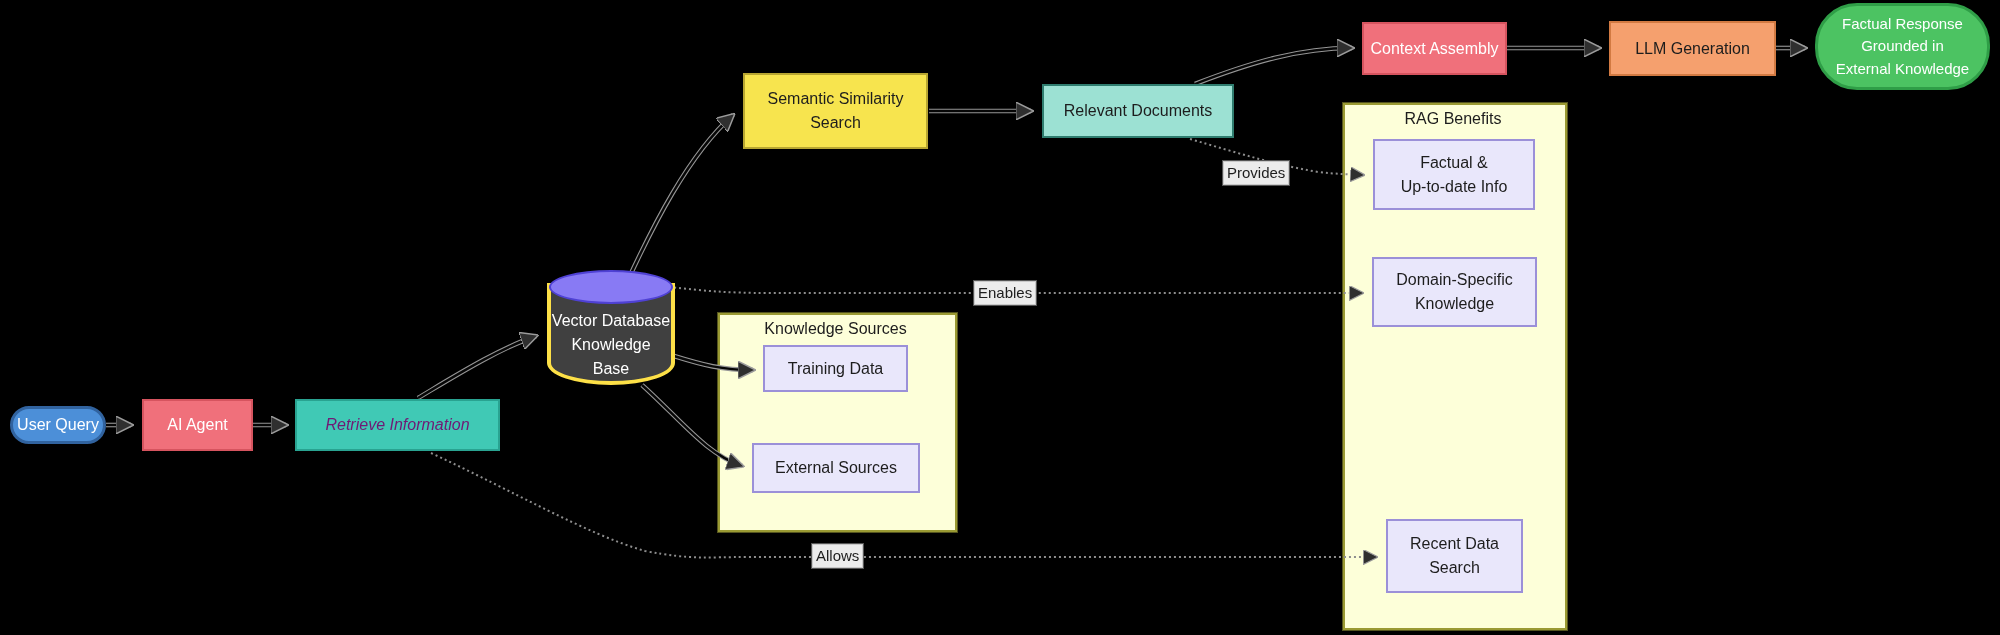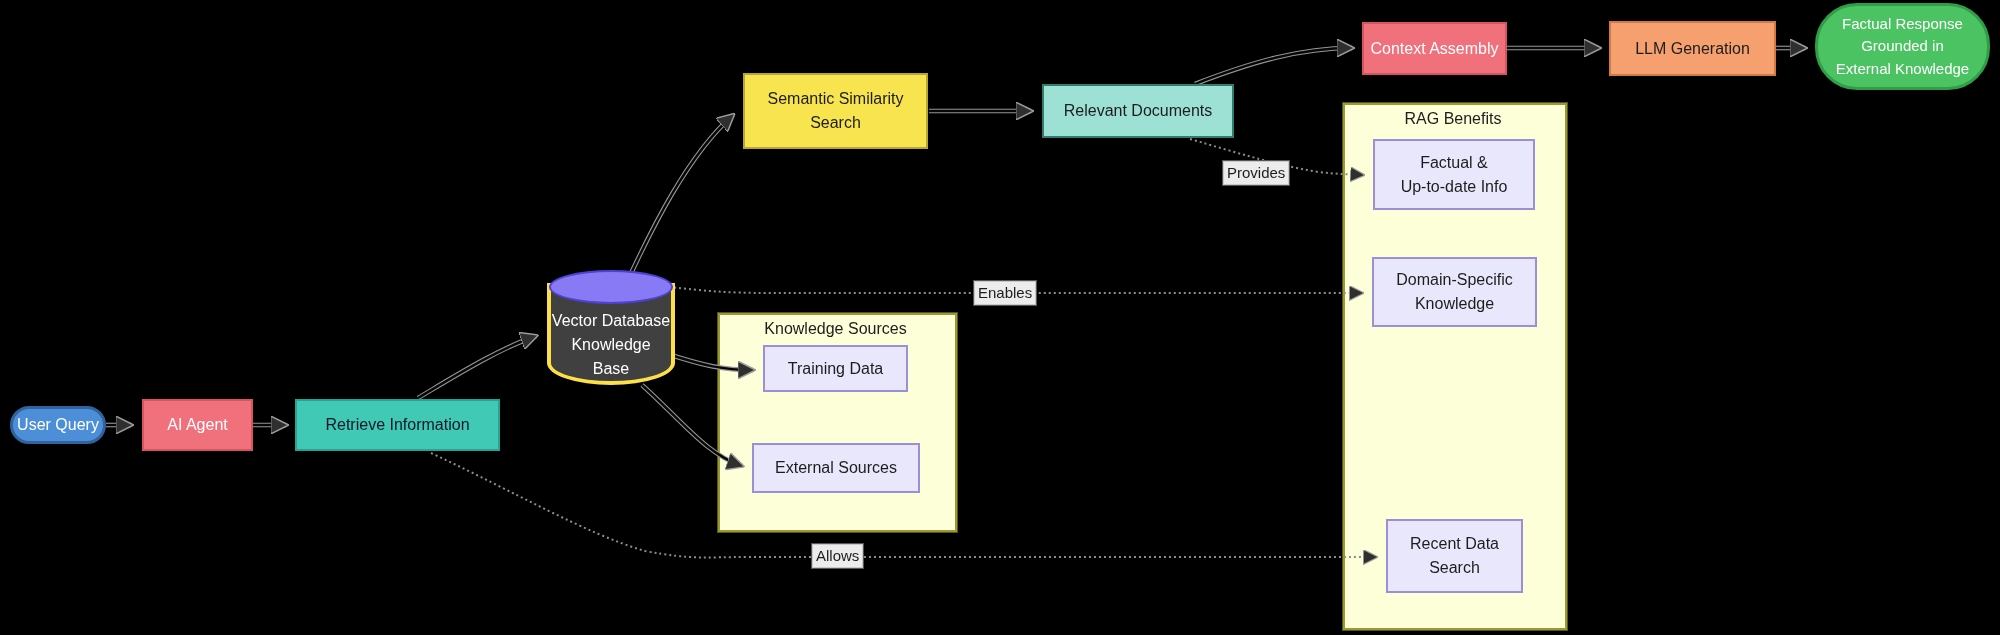--- a/index.html
+++ b/index.html
@@ -9,21 +9,21 @@
   .container-box{position:absolute;z-index:1;background:#fdffd9;border:2px solid #9a9a33;
                  box-shadow:0 0 0 1px #55551f;}
   #edges{position:absolute;left:0;top:0;z-index:2;}
   .node,.edge-label,.container-title{position:absolute;z-index:3;}
   
   .node{display:flex;align-items:center;justify-content:center;text-align:center;
         font-size:16px;line-height:1.5;color:#1d1d1d;border:2px solid transparent;box-sizing:border-box;}
   .node span{display:block;}
   .stadium{background:#4c8fd8;border-color:#31639f;border-width:3px;border-radius:21px;color:#fff;}
   .red{background:#f0707b;border-color:#d6545f;color:#fff;}
-  .teal{background:#40c9b5;border-color:#29a391;color:#0f172a;}
+  .teal{background:#40c9b5;border-color:#29a391;color:#701a75;font-style:italic;}
   .lightteal{background:#9ce1d3;border-color:#2f7d6f;color:#1d1d1d;}
   .yellow{background:#f7e44e;border-color:#b8a631;color:#1d1d1d;}
   .orange{background:#f5a06e;border-color:#d27a42;color:#1d1d1d;}
   .green{background:#4cc362;border-color:#2f9e47;border-width:3px;border-radius:42px;color:#fff;font-size:15px;}
   .lavender{background:#e9e7fb;border-color:#9b90d8;color:#1d1d1d;}
   .cylinder{background:#404040;border:4px solid #fde047;
             border-radius:0 0 64px 64px / 0 0 22px 22px;color:#fff;padding-top:22px;}
   .cylinder::before{content:"";position:absolute;top:-17px;left:-2px;right:-2px;height:34px;
             background:#887af4;border:2px solid #4f41d4;border-radius:50%;box-sizing:border-box;}
   .cylinder span{position:relative;}

